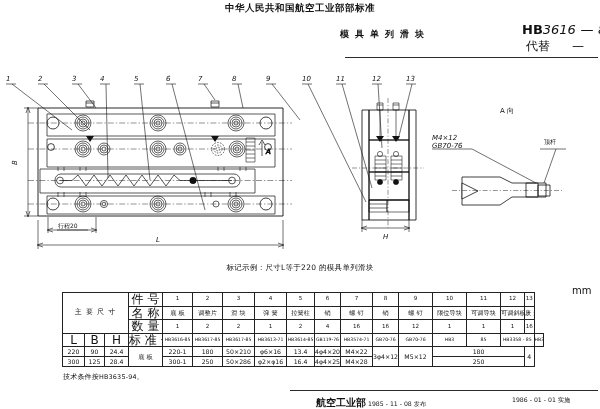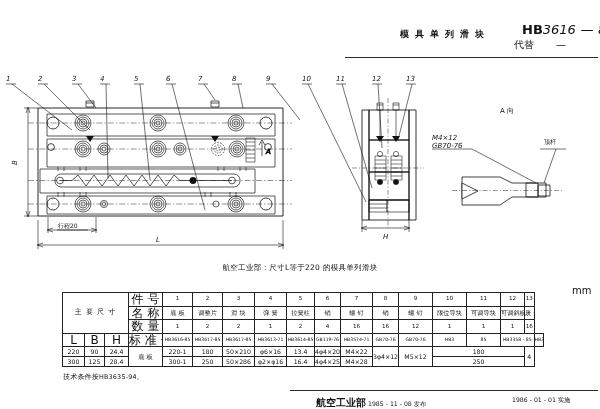--- a/index.html
+++ b/index.html
@@ -12,30 +12,30 @@
     overflow:hidden;
   }
   .page{position:absolute;inset:0;}
 
   
   .hdr-title{
     position:absolute;top:2px;left:0;width:600px;
     text-align:center;font-size:9.5px;font-weight:bold;letter-spacing:.5px;
   }
   .hdr-sub{
-    position:absolute;top:28px;left:360px;width:170px;
-    text-align:center;font-size:9px;font-weight:bold;letter-spacing:6px;
+    position:absolute;top:28px;left:340px;width:170px;
+    font-size:9px;font-weight:bold;letter-spacing:6px;
   }
   .hdr-code{
     position:absolute;top:22px;left:522px;font-size:13px;font-weight:bold;
     white-space:nowrap;
   }
   .hdr-code .num{font-style:italic;font-weight:normal;}
   .hdr-repl{
-    position:absolute;top:38px;left:514px;font-size:10px;white-space:nowrap;
+    position:absolute;top:38px;left:526px;font-size:12px;white-space:nowrap;
   }
   .hdr-repl .dash{margin-left:22px;}
   .hdr-rule{
     position:absolute;top:57px;left:345px;width:253px;height:1px;background:#2b2b2b;
   }
 
   
   .draw{position:absolute;top:70px;left:0;width:600px;height:195px;}
   .draw svg{display:block;}
 
@@ -86,20 +86,21 @@
   .dim{font-size:7px;font-style:italic;}
   .cjk{font-size:7px;}
   .cjk-s{font-size:6px;}
   line,path,circle,rect,polyline,polygon{vector-effect:non-scaling-stroke;}
 </style>
 </head>
 <body>
 
 <div class="page">
 
+  <div class="hdr-title">中华人民共和国航空工业部部标准</div>
 
   <div class="hdr-sub">模具单列滑块</div>
 
   <div class="hdr-code">
     <span>HB</span><span class="num">3616</span>
     <span class="num">—</span>
     <span class="num">85</span>
   </div>
 
   <div class="hdr-repl">
@@ -434,21 +435,21 @@
     </g>
     <g stroke="none">
       <text class="dim" x="432" y="70">M4×12</text>
       <text class="dim" x="432" y="78">GB70-76</text>
       <text class="cjk-s" x="544" y="74">顶杆</text>
     </g>
 
   </svg>
   </div>
 
-  <div class="mark1">航空工业部：尺寸L等于220 的模具单列滑块</div>
+  <div class="mark1">标记示例：尺寸L等于220 的模具单列滑块</div>
   <div class="mm">mm</div>
 
   <div class="tbl-wrap">
   <table class="spec">
     <colgroup>
       <col style="width:22px">
           <col style="width:20px">
           <col style="width:24px">
           <col style="width:34px">
       <col style="width:30px">

